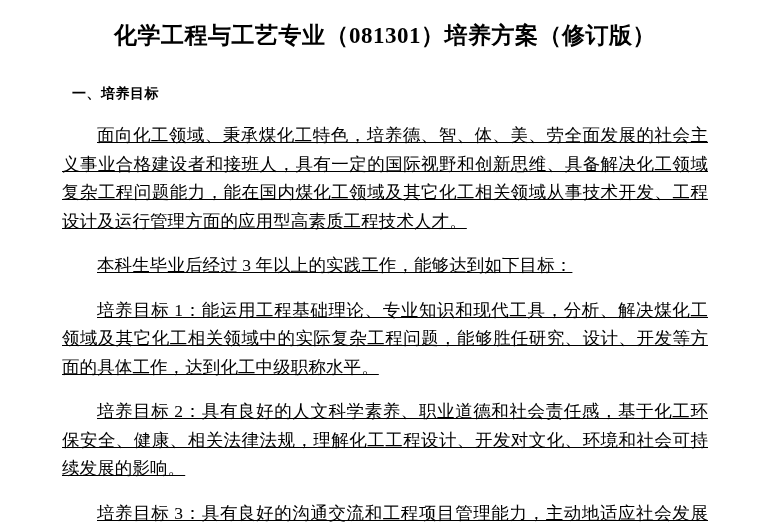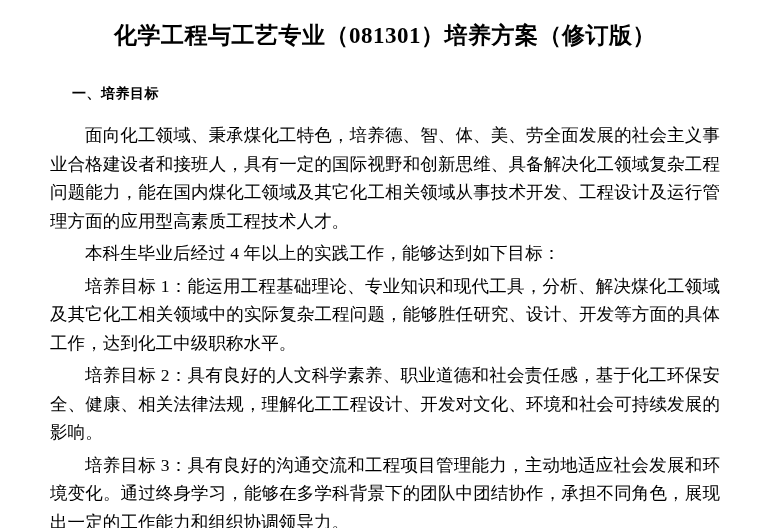--- a/index.html
+++ b/index.html
@@ -35,39 +35,40 @@
     margin: 34px 0 0 0;
     padding-left: 26px;
     letter-spacing: 0.5px;
   }
   .body-block {
     margin-top: 18px;
   }
   p.para {
     font-size: 17.5px;
     line-height: 1.63;
-    margin: 4px;
+    margin: 16px;
     text-align: justify;
     text-justify: inter-ideograph;
     letter-spacing: 0.1px;
+    text-decoration: underline;
   }
   p.indent {
     text-indent: 2em;
   }
 </style>
 </head>
 <body>
 
 <div class="page">
 
   <h1 class="doc-title">化学工程与工艺专业（081301）培养方案（修订版）</h1>
 
   <h2 class="section-heading">一、培养目标</h2>
 
   <div class="body-block">
     <p class="para indent">面向化工领域、秉承煤化工特色，培养德、智、体、美、劳全面发展的社会主义事业合格建设者和接班人，具有一定的国际视野和创新思维、具备解决化工领域复杂工程问题能力，能在国内煤化工领域及其它化工相关领域从事技术开发、工程设计及运行管理方面的应用型高素质工程技术人才。</p>
-    <p class="para indent">本科生毕业后经过 4 年以上的实践工作，能够达到如下目标：</p>
+    <p class="para indent">本科生毕业后经过 3 年以上的实践工作，能够达到如下目标：</p>
     <p class="para indent">培养目标 1：能运用工程基础理论、专业知识和现代工具，分析、解决煤化工领域及其它化工相关领域中的实际复杂工程问题，能够胜任研究、设计、开发等方面的具体工作，达到化工中级职称水平。</p>
     <p class="para indent">培养目标 2：具有良好的人文科学素养、职业道德和社会责任感，基于化工环保安全、健康、相关法律法规，理解化工工程设计、开发对文化、环境和社会可持续发展的影响。</p>
     <p class="para indent">培养目标 3：具有良好的沟通交流和工程项目管理能力，主动地适应社会发展和环境变化。通过终身学习，能够在多学科背景下的团队中团结协作，承担不同角色，展现出一定的工作能力和组织协调领导力。</p>
   </div>
 
 </div>
 
 </body></html>

